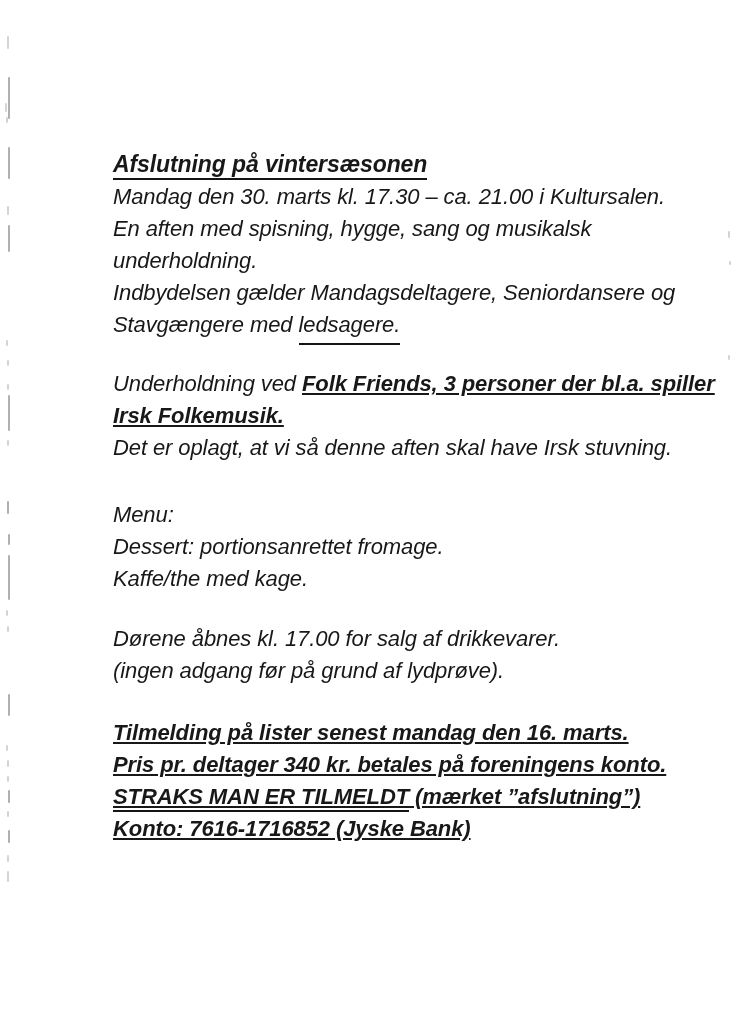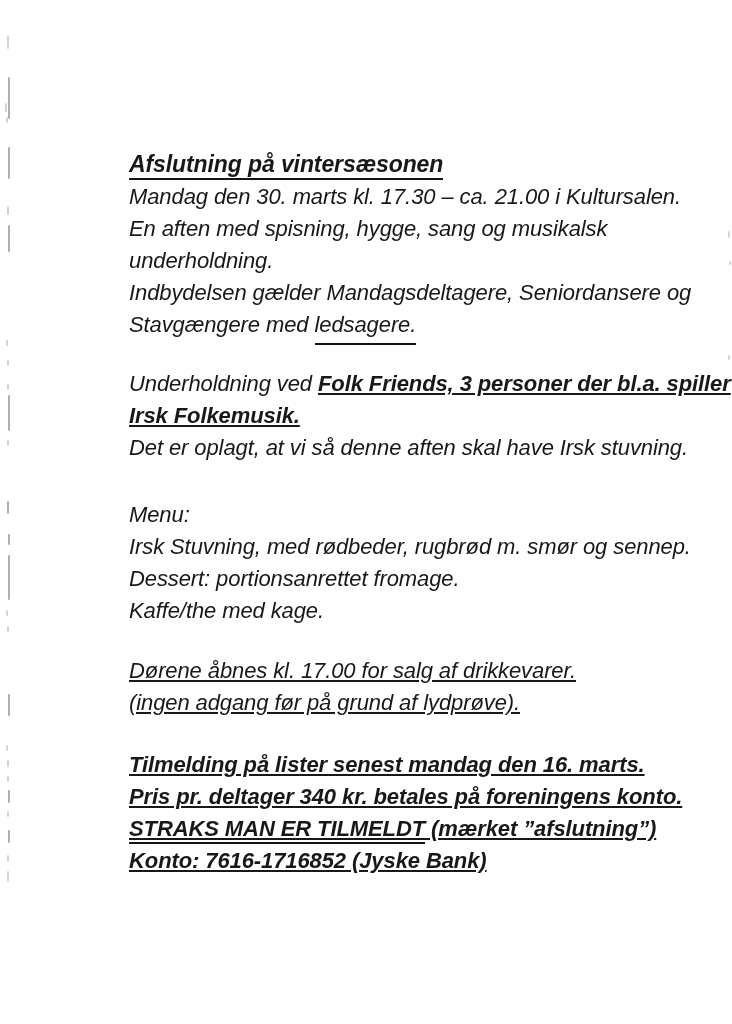--- a/index.html
+++ b/index.html
@@ -21,40 +21,39 @@
     position: absolute;
     left: 113px;
     top: 147px;
     width: 602px;
   }
   .line {
     font-size: 22px;
     line-height: 32px;
     white-space: nowrap;
     letter-spacing: -0.1px;
-    margin-left: 16px;
   }
   .title-line {
     font-size: 23px;
     line-height: 34px;
     font-weight: 700;
   }
   .u {
     border-bottom: 2.5px solid #141414;
     padding-bottom: 1px;
   }
   .u-thin {
     border-bottom: 2px solid #141414;
     padding-bottom: 6px;
   }
   .b { font-weight: 700; text-decoration: underline; }
   .sec { margin-top: 0; }
   .sec-entertainment { margin-top: 27px; }
   .sec-menu { margin-top: 35px; }
-  .sec-doors { margin-top: 28px; text-decoration: underline; }
+  .sec-doors { margin-top: 28px; }
   .sec-signup { margin-top: 30px; }
   .sec-signup .line { line-height: 32px; }
   
   .tick {
     position: absolute;
     width: 2px;
     background: #6f6f6f;
     opacity: 0.55;
     border-radius: 1px;
   }
@@ -110,21 +109,20 @@
     </div>
 
     <div class="sec sec-entertainment">
       <div class="line"><span>Underholdning ved </span><span class="b">Folk Friends, 3 personer der bl.a. spiller</span></div>
       <div class="line b">Irsk Folkemusik.</div>
       <div class="line">Det er oplagt, at vi så denne aften skal have Irsk stuvning.</div>
     </div>
 
     <div class="sec sec-menu">
       <div class="line">Menu:</div>
-      <div class="line">Irsk Stuvning, med rødbeder, rugbrød m. smør og sennep.</div>
       <div class="line">Dessert: portionsanrettet fromage.</div>
       <div class="line">Kaffe/the med kage.</div>
     </div>
 
     <div class="sec sec-doors">
       <div class="line">Dørene åbnes kl. 17.00 for salg af drikkevarer.</div>
       <div class="line">(ingen adgang før på grund af lydprøve).</div>
     </div>
 
     <div class="sec sec-signup">

